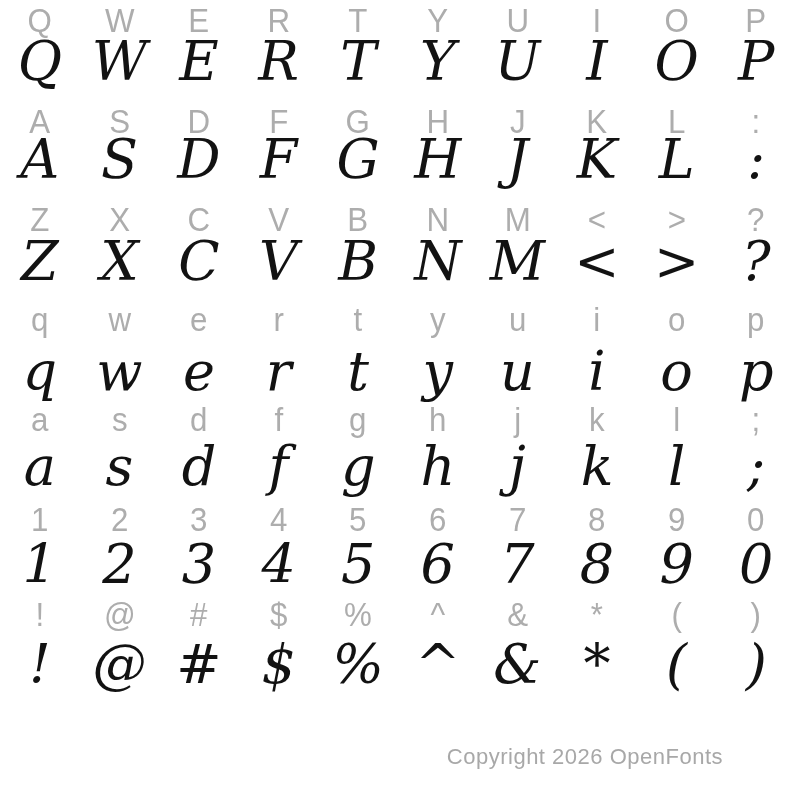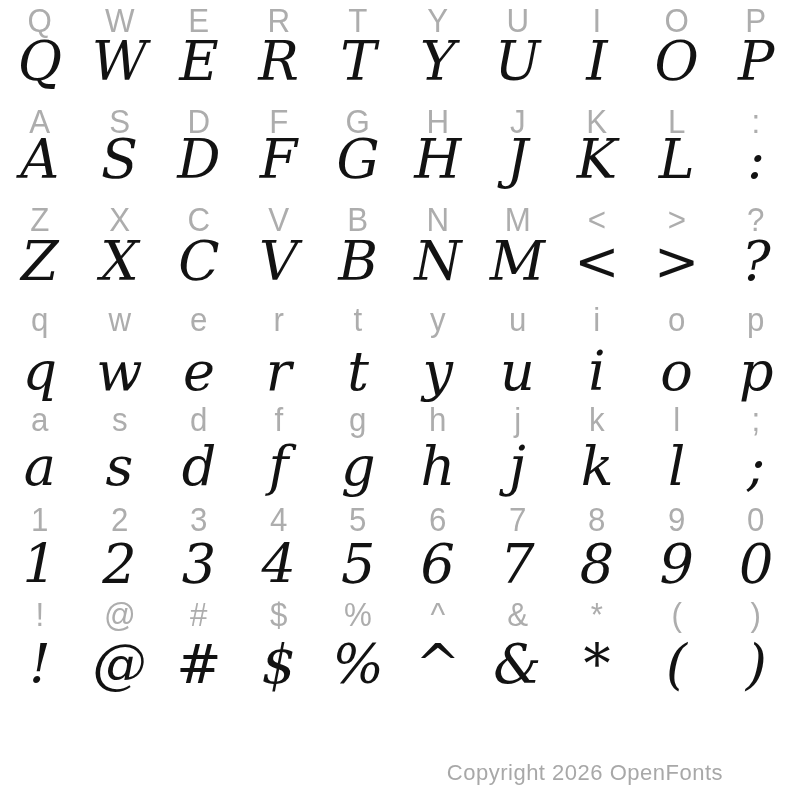--- a/index.html
+++ b/index.html
@@ -48,21 +48,21 @@
   
   .g0 { top: 0px;   } .s0 { top: 30px;  }
   .g1 { top: 101px; } .s1 { top: 128px; }
   .g2 { top: 199px; } .s2 { top: 230px; }
   .g3 { top: 299px; } .s3 { top: 340px; }
   .g4 { top: 399px; } .s4 { top: 435px; }
   .g5 { top: 499px; } .s5 { top: 533px; }
   .g6 { top: 594px; } .s6 { top: 633px; }
   .copyright {
     position: absolute;
-    top: 760px;
+    top: 744px;
     right: 77px;
     font-size: 22px;
     letter-spacing: 0.5px;
     color: var(--copyright-gray, #a8a8a8);
     font-family: "Liberation Sans", sans-serif;
   }
 </style>
 </head>
 <body>
 

